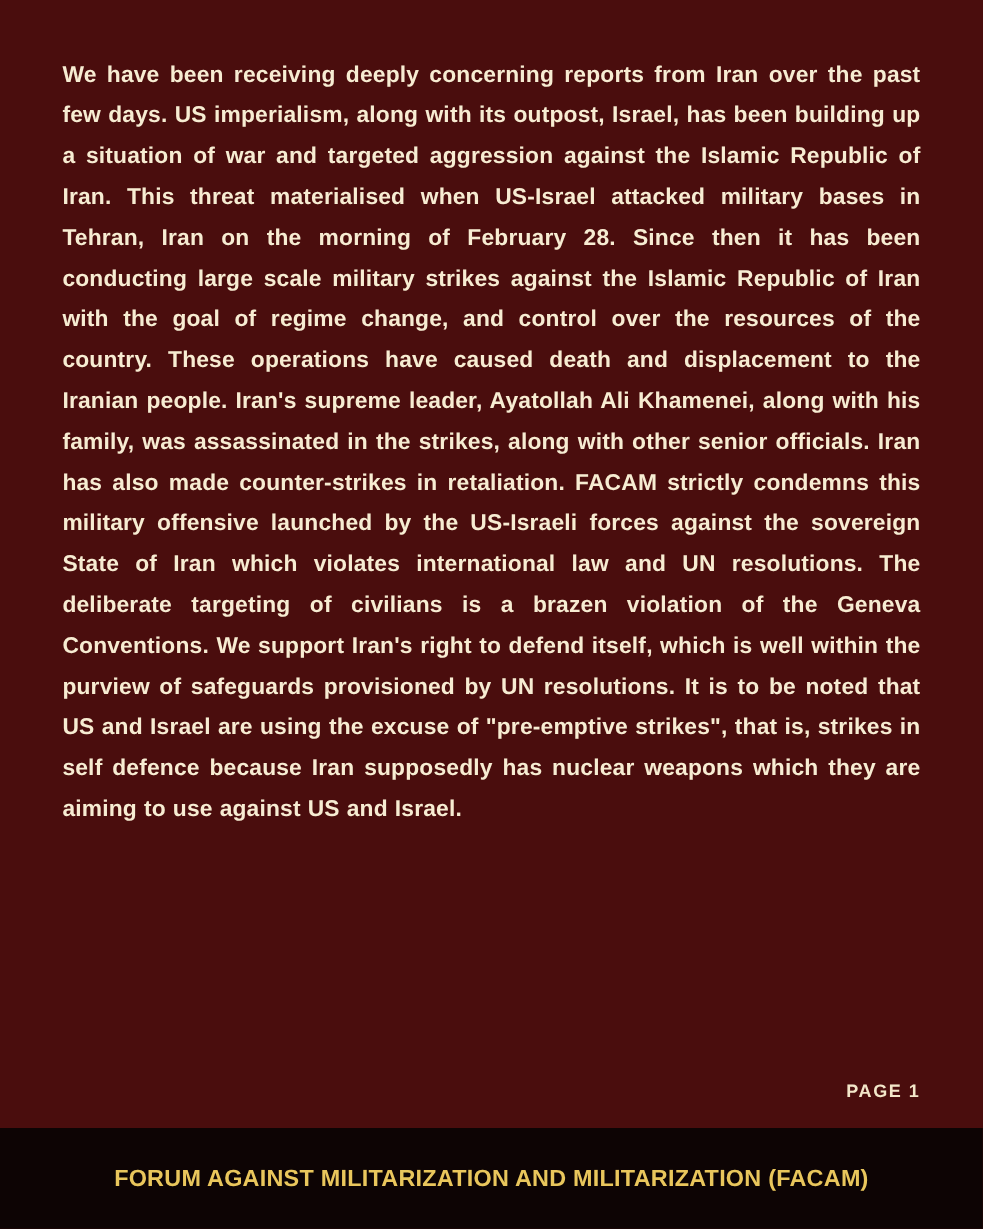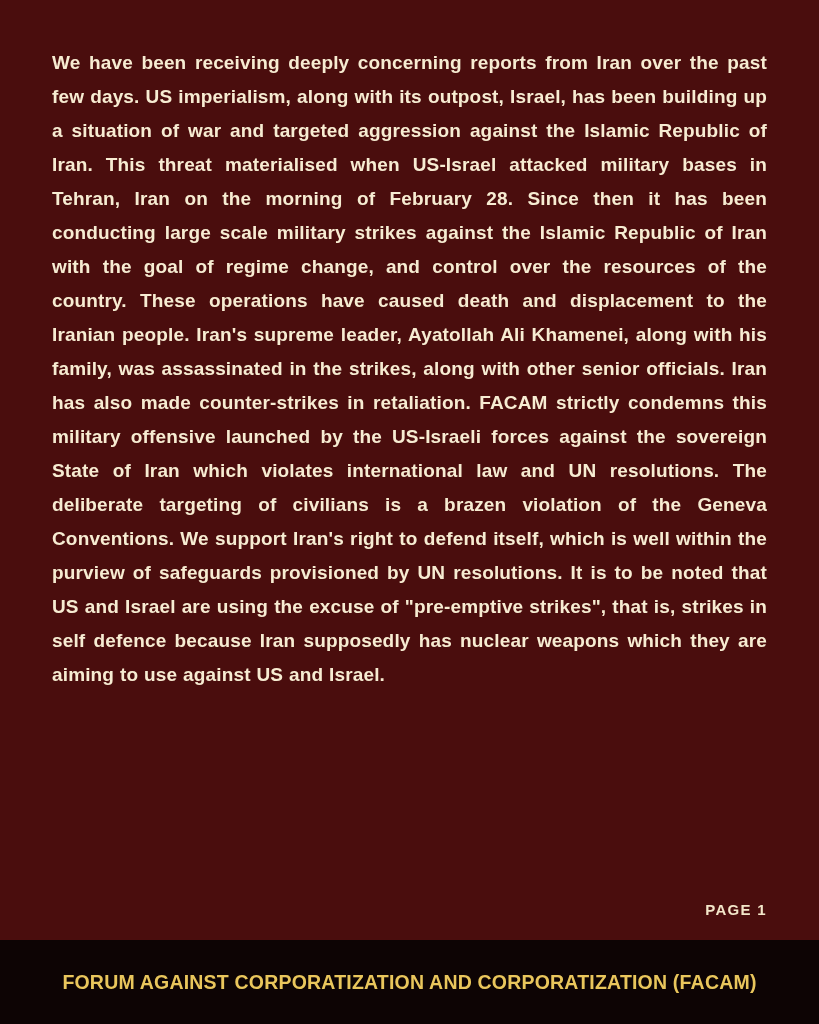--- a/index.html
+++ b/index.html
@@ -66,15 +66,15 @@
 </style>
 </head>
 <body>
 
 <div class="page">
   <div class="content">
     <p class="body-text">We have been receiving deeply concerning reports from Iran over the past few days. US imperialism, along with its outpost, Israel, has been building up a situation of war and targeted aggression against the Islamic Republic of Iran. This threat materialised when US-Israel attacked military bases in Tehran, Iran on the morning of February 28. Since then it has been conducting large scale military strikes against the Islamic Republic of Iran with the goal of regime change, and control over the resources of the country. These operations have caused death and displacement to the Iranian people. Iran's supreme leader, Ayatollah Ali Khamenei, along with his family, was assassinated in the strikes, along with other senior officials. Iran has also made counter-strikes in retaliation. FACAM strictly condemns this military offensive launched by the US-Israeli forces against the sovereign State of Iran which violates international law and UN resolutions. The deliberate targeting of civilians is a brazen violation of the Geneva Conventions. We support Iran's right to defend itself, which is well within the purview of safeguards provisioned by UN resolutions. It is to be noted that US and Israel are using the excuse of "pre-emptive strikes", that is, strikes in self defence because Iran supposedly has nuclear weapons which they are aiming to use against US and Israel.</p>
     <div class="page-number">PAGE 1</div>
   </div>
   <div class="footer">
-    <div class="footer-text">FORUM AGAINST CORPORATIZATION AND CORPORATIZATION (FACAM)</div>
+    <div class="footer-text">FORUM AGAINST MILITARIZATION AND MILITARIZATION (FACAM)</div>
   </div>
 </div>
 
 </body></html>

